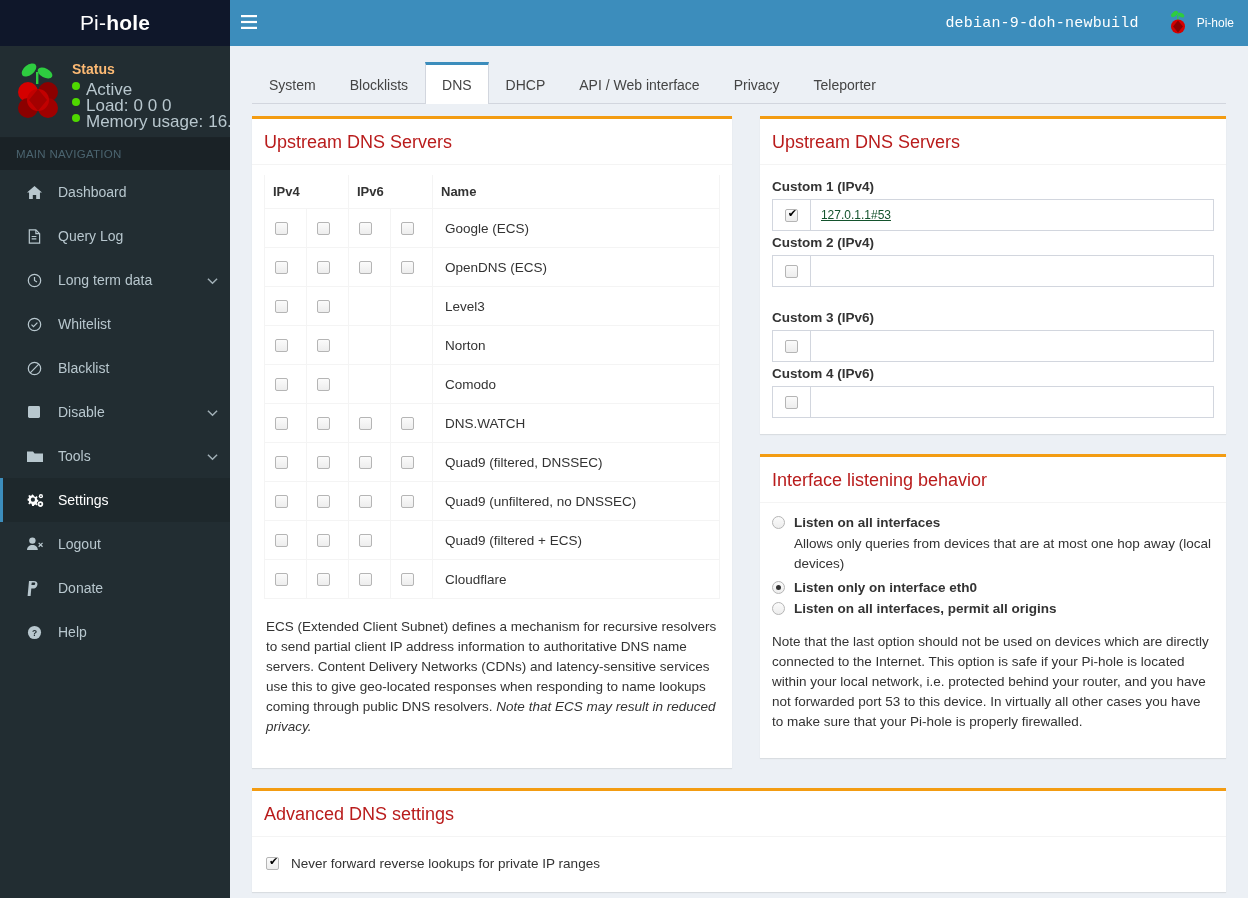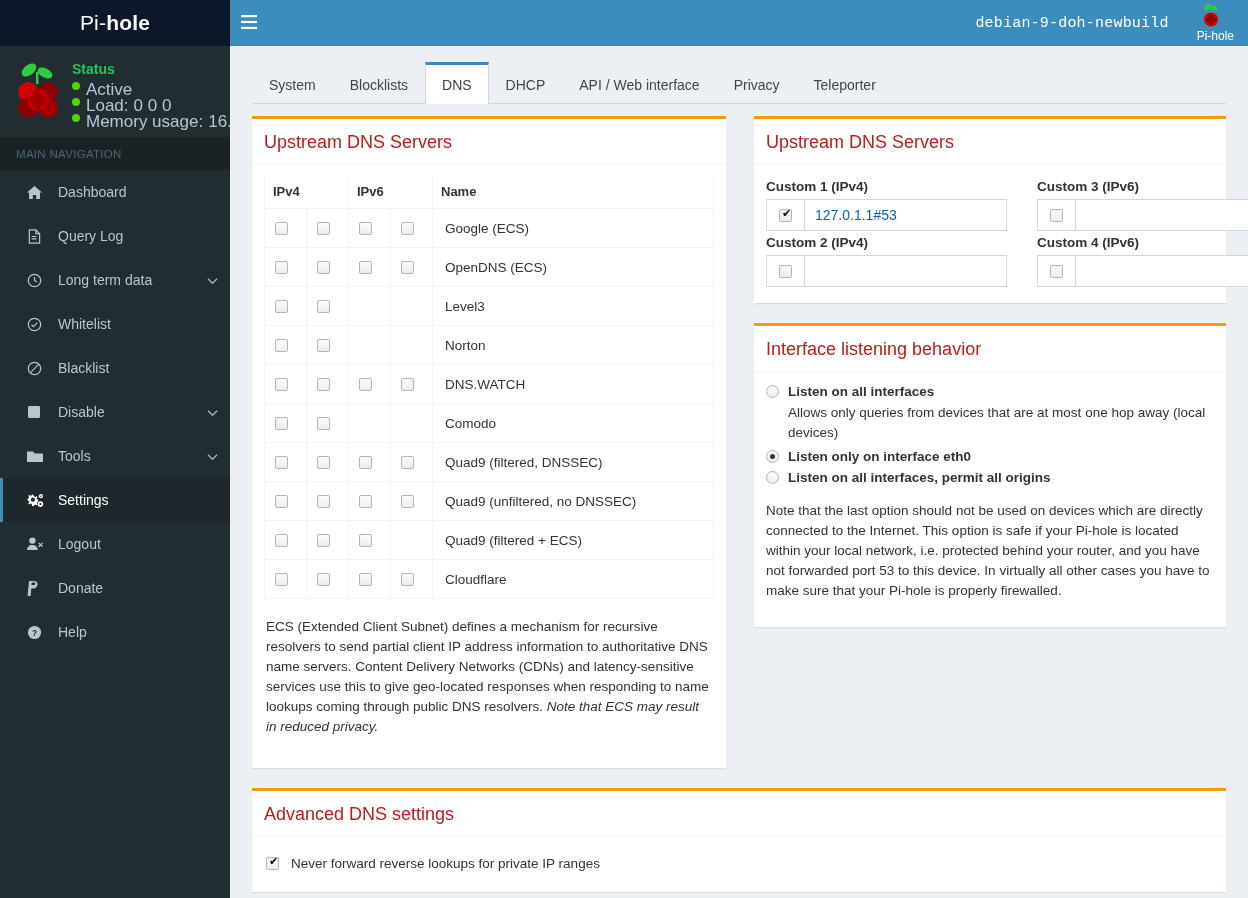--- a/index.html
+++ b/index.html
@@ -34,21 +34,21 @@
 
   .userpanel {
     padding: 12px 10px 14px 12px;
     display: flex; align-items: flex-start;
     border-bottom: 1px solid #1b2327;
     height: 92px;
   }
   .pi-logo { width: 54px; height: 62px; flex: 0 0 54px; margin-top: 2px; }
   .userinfo { margin-left: 6px; padding-top: 3px; }
   .userinfo .stitle {
-    color: #22c55e; font-weight: 700; font-size: 14px;
+    color: #fdba74; font-weight: 700; font-size: 14px;
     margin-bottom: 5px;
   }
   .statline {
     display: flex; 
     font-size: 17px; color: #b8c7ce; line-height: 15px;
     margin-bottom: 1px; white-space: nowrap;
   }
   .dot {
     width: 8px; height: 8px; border-radius: 50%;
     background: #4fd800; margin-right: 6px; flex: 0 0 8px;
@@ -105,21 +105,21 @@
   }
   .hostname {
     color: #fff;
     font-family: "Liberation Mono", monospace;
     font-size: 15px;
     margin-right: 28px;
     letter-spacing: .2px;
   }
   .user-menu {
     display: flex; align-items: center; color: #fff;
-    font-size: 12px; cursor: pointer; flex-direction: column;
+    font-size: 12px; cursor: pointer;
   }
   .user-menu .mini-logo { width: 22px; height: 26px; margin-right: 8px; }
 
   
   .content {
     position: absolute; left: 230px; top: 46px;
     width: 1018px; height: 852px;
     background: #ecf0f5;
     padding: 16px 22px 0 22px;
     overflow: hidden;
@@ -222,21 +222,22 @@
     font-size: 13.5px;
     color: #333;
     line-height: 20px;
     padding: 4px 2px 6px 2px;
   }
   .ecs-note em { font-style: italic; }
 
   
   .custom-grid {
     display: flex;
-    gap: 30px;
+    gap: 15px;
+    flex-direction: column;
   }
   .custom-col { flex: 1; }
   .custom-label {
     font-weight: 700;
     font-size: 13.5px;
     color: #333;
     margin: 4px 0 5px 0;
     display: block;
   }
   .input-group {
@@ -249,26 +250,27 @@
   .input-addon {
     width: 38px;
     border-right: 1px solid #d2d6de;
     background: #fff;
     display: flex; align-items: center; justify-content: center;
   }
   .input-field {
     flex: 1;
     border: none;
     outline: none;
-    font-size: 14px;
+    font-size: 12px;
     padding: 0 10px;
-    color: #0369a1;
+    color: #14532d;
     font-family: "Liberation Sans", sans-serif;
     background: #fff;
     min-width: 0;
+    text-decoration: underline;
   }
 
   
   .radio-row {
     display: flex;
     align-items: flex-start;
     margin-bottom: 2px;
   }
   .radio {
     width: 13px; height: 13px;
@@ -604,30 +606,30 @@
                   <tr>
                     <td class="cb"><span class="chk"></span></td>
                     <td class="cb"><span class="chk"></span></td>
                     <td class="cb"></td>
                     <td class="cb"></td>
                     <td class="nm">Norton</td>
                   </tr>
                   <tr>
                     <td class="cb"><span class="chk"></span></td>
                     <td class="cb"><span class="chk"></span></td>
-                    <td class="cb"><span class="chk"></span></td>
-                    <td class="cb"><span class="chk"></span></td>
-                    <td class="nm">DNS.WATCH</td>
-                  </tr>
-                  <tr>
-                    <td class="cb"><span class="chk"></span></td>
-                    <td class="cb"><span class="chk"></span></td>
                     <td class="cb"></td>
                     <td class="cb"></td>
                     <td class="nm">Comodo</td>
+                  </tr>
+                  <tr>
+                    <td class="cb"><span class="chk"></span></td>
+                    <td class="cb"><span class="chk"></span></td>
+                    <td class="cb"><span class="chk"></span></td>
+                    <td class="cb"><span class="chk"></span></td>
+                    <td class="nm">DNS.WATCH</td>
                   </tr>
                   <tr>
                     <td class="cb"><span class="chk"></span></td>
                     <td class="cb"><span class="chk"></span></td>
                     <td class="cb"><span class="chk"></span></td>
                     <td class="cb"><span class="chk"></span></td>
                     <td class="nm">Quad9 (filtered, DNSSEC)</td>
                   </tr>
                   <tr>
                     <td class="cb"><span class="chk"></span></td>

